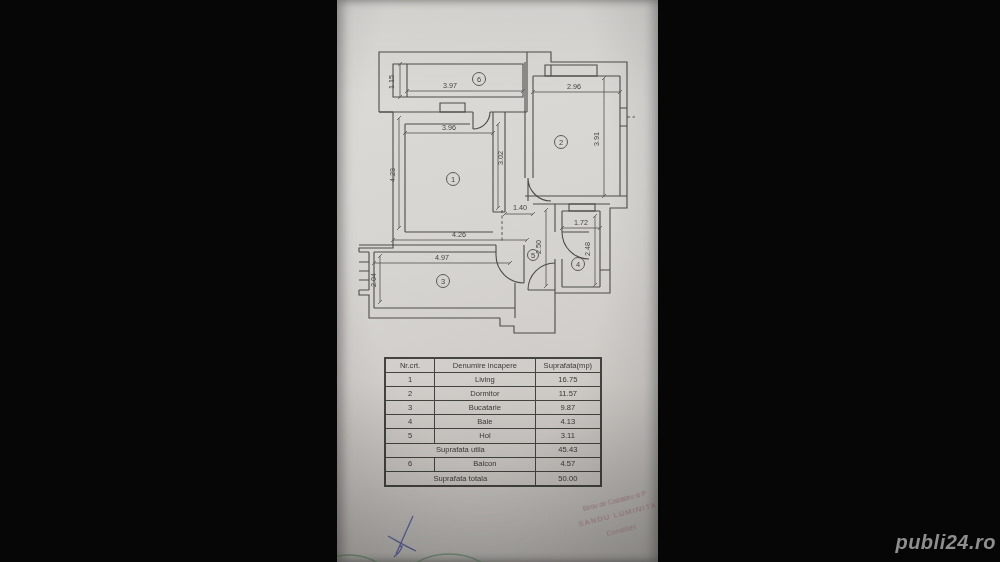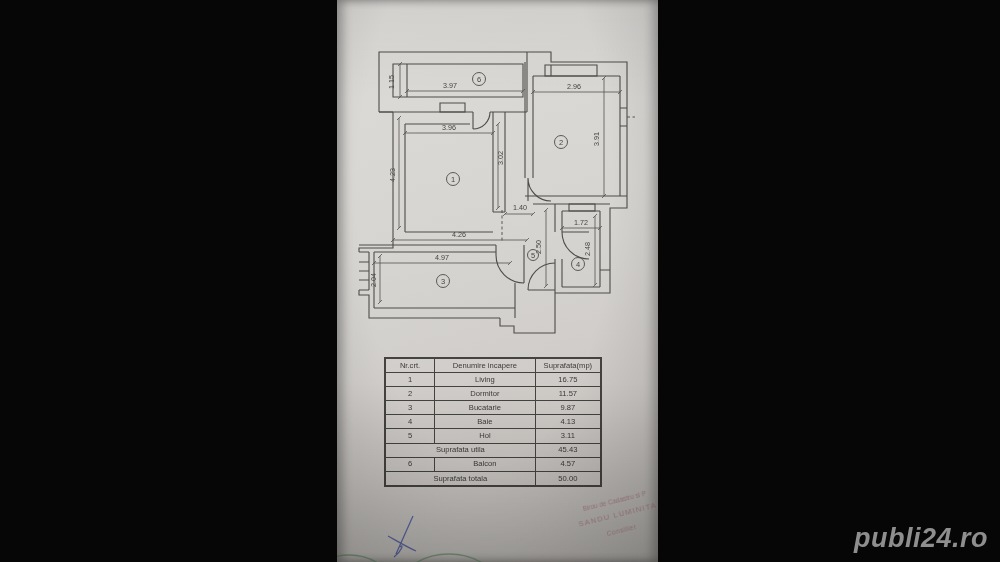--- a/index.html
+++ b/index.html
@@ -29,22 +29,22 @@
   .col-nr{width:50px;} .col-name{width:102px;} .col-area{width:66px;}
   .stamp-text{
     position:absolute;left:237px;top:497px;width:88px;
     transform:rotate(-14deg);
     color:rgba(156,78,96,.5);filter:blur(.7px);
     font-size:6.5px;text-align:center;line-height:1.1;
   }
   .stamp-text .l2{font-size:7.6px;letter-spacing:1.2px;margin-top:7px;}
   .stamp-text .l3{margin-top:8px;letter-spacing:.6px;}
   .watermark{
-    position:absolute;right:12px;bottom:8px;
-    font-size:27px;font-weight:bold;font-style:italic;
+    position:absolute;right:4px;bottom:8px;
+    font-size:20px;font-weight:bold;font-style:italic;
     color:#8e8e8e;letter-spacing:.5px;
   }
 </style>
 </head>
 <body>
 
 <div class="photo">
 
   <svg class="plan" width="321" height="562" viewBox="0 0 321 562">
 

